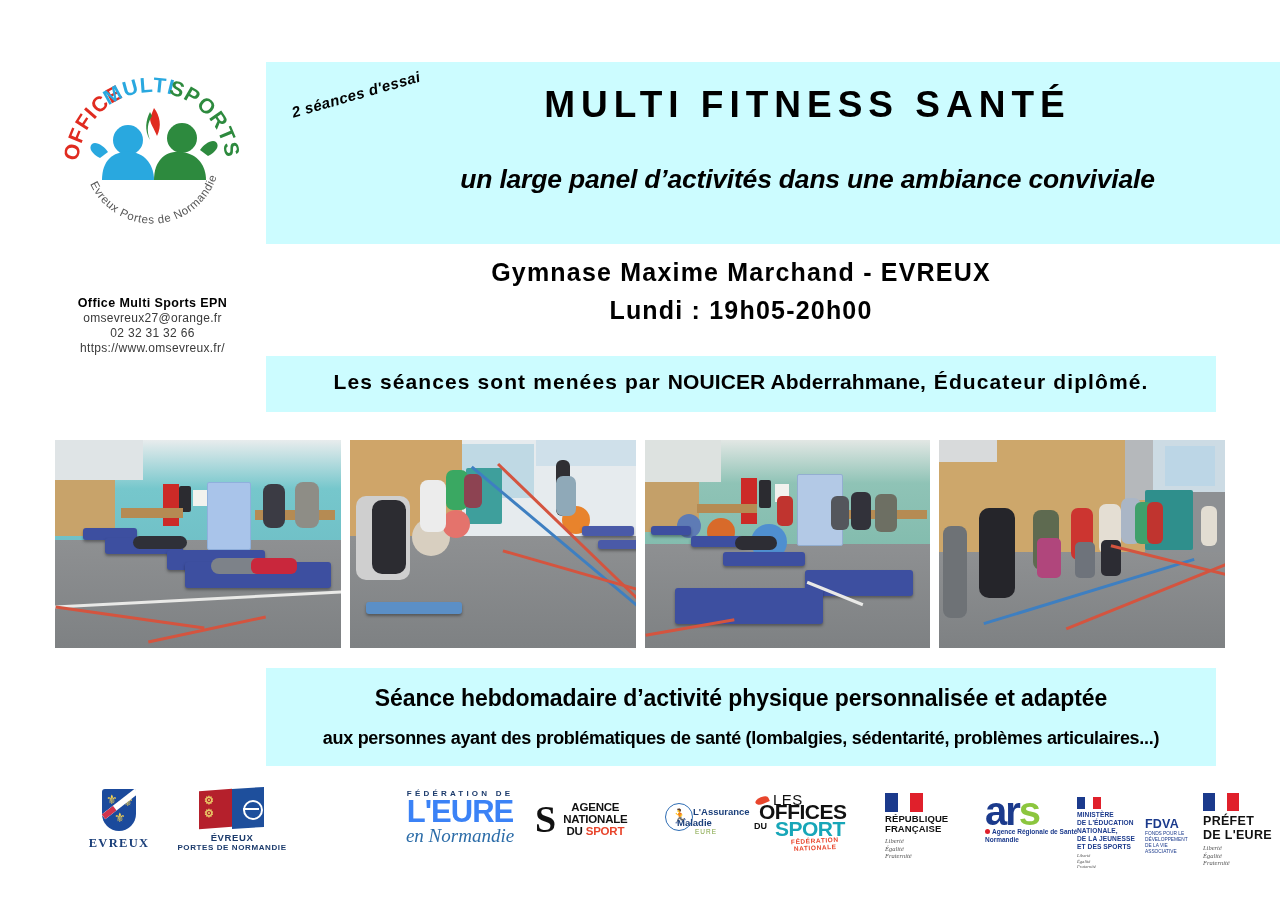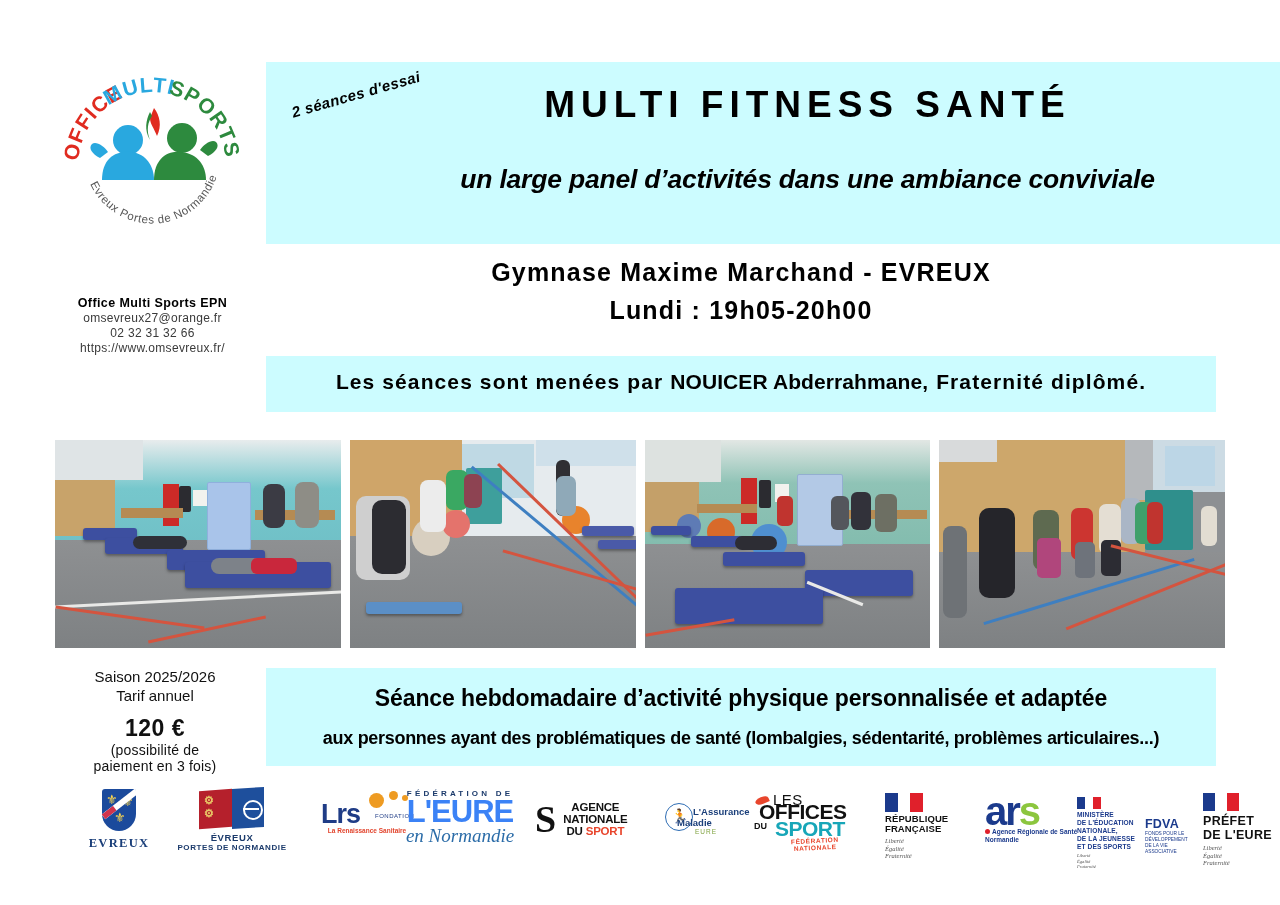--- a/index.html
+++ b/index.html
@@ -217,21 +217,21 @@
     <div id="subtitle">un large panel d’activités dans une ambiance conviviale</div>
   </div>
   <div class="abs" id="trial-badge">2 séances d'essai</div>
 
   <div class="abs" id="venue-line">Gymnase Maxime Marchand - EVREUX</div>
   <div class="abs" id="time-line">Lundi : 19h05-20h00</div>
 
   <div class="abs cyan" id="block-speaker">
     <div id="speaker-text">
       <span>Les séances sont menées par</span>
-      <span class="tight">NOUICER Abderrahmane</span><span>, Fraternité diplômé.</span>
+      <span class="tight">NOUICER Abderrahmane</span><span>, Éducateur diplômé.</span>
     </div>
   </div>
 
   <div class="abs" id="photo-strip">
 
     <div class="photo">
       <div class="ph-wallR" style="background:linear-gradient(180deg,#e8eced 0%,#76c7cc 42%,#6fbfc6 100%);"></div>
       <div class="abs" style="left:0;top:38px;width:60px;height:58px;background:#c8a36a;"></div>
       <div class="abs" style="left:0;top:0;width:88px;height:40px;background:#dfe4e6;"></div>
       <div class="ph-floor" style="height:52%;"></div>
@@ -328,27 +328,20 @@
       <div class="person" style="left:182px;top:58px;width:20px;height:46px;background:#aab6c6;border-radius:7px;"></div>
       <div class="person" style="left:196px;top:62px;width:18px;height:42px;background:#3fa06b;border-radius:6px;"></div>
       <div class="person" style="left:208px;top:62px;width:16px;height:42px;background:#c0342f;border-radius:6px;"></div>
       <div class="person" style="left:262px;top:66px;width:16px;height:40px;background:#e2ddd2;border-radius:6px;"></div>
       <div class="line-blue" style="left:40px;top:150px;width:220px;transform:rotate(-17deg);"></div>
       <div class="line-red" style="left:120px;top:150px;width:200px;transform:rotate(-22deg);"></div>
       <div class="line-red" style="left:170px;top:120px;width:130px;transform:rotate(14deg);"></div>
     </div>
   </div>
 
-  <div class="abs" id="price-block">
-    <div class="season">Saison 2025/2026</div>
-    <div class="season">Tarif annuel</div>
-    <div class="amount">120 €</div>
-    <div class="note">(possibilité de</div>
-    <div class="note">paiement en 3 fois)</div>
-  </div>
 
   <div class="abs cyan" id="block-bottom">
     <div id="bottom-head">Séance hebdomadaire d’activité physique personnalisée et adaptée</div>
     <div id="bottom-sub">aux personnes ayant des problématiques de santé (lombalgies, sédentarité, problèmes articulaires...)</div>
   </div>
 
   <div class="abs" id="footer-logos">
 
     <div class="flogo" style="left:18px;top:4px;width:92px;">
       <div class="shield">
@@ -365,30 +358,20 @@
       <div class="epn-flag">
         <span class="epn-red"></span>
         <span class="epn-blue"></span>
         <span class="epn-lions">⚙<br>⚙</span>
         <span class="epn-globe"></span>
       </div>
       <div style="margin-top:3px;font-size:9.5px;font-weight:bold;color:#1b3a6b;letter-spacing:.6px;">ÉVREUX</div>
       <div style="font-size:8px;font-weight:bold;color:#1b3a6b;letter-spacing:.6px;">PORTES DE NORMANDIE</div>
     </div>
 
-    <div class="flogo" style="left:250px;top:6px;width:120px;">
-      <div class="lrs-wrap">
-        <span class="lrs-dot" style="left:52px;top:2px;width:15px;height:15px;"></span>
-        <span class="lrs-dot" style="left:72px;top:0px;width:9px;height:9px;"></span>
-        <span class="lrs-dot" style="left:85px;top:4px;width:6px;height:6px;"></span>
-        <span class="lrs-text">Lrs</span>
-        <span class="lrs-fond">FONDATION</span>
-        <span class="lrs-cap">La Renaissance Sanitaire</span>
-      </div>
-    </div>
 
     <div class="flogo" style="left:330px;top:4px;width:150px;">
       <div class="eure-dep">FÉDÉRATION DE</div>
       <div class="eure-main">L'EURE</div>
       <div class="eure-norm">en Normandie</div>
     </div>
 
     <div class="flogo" style="left:480px;top:16px;width:175px;display:flex;align-items:center;gap:7px;">
       <span class="ans-s">S</span>
       <span class="ans-t">

